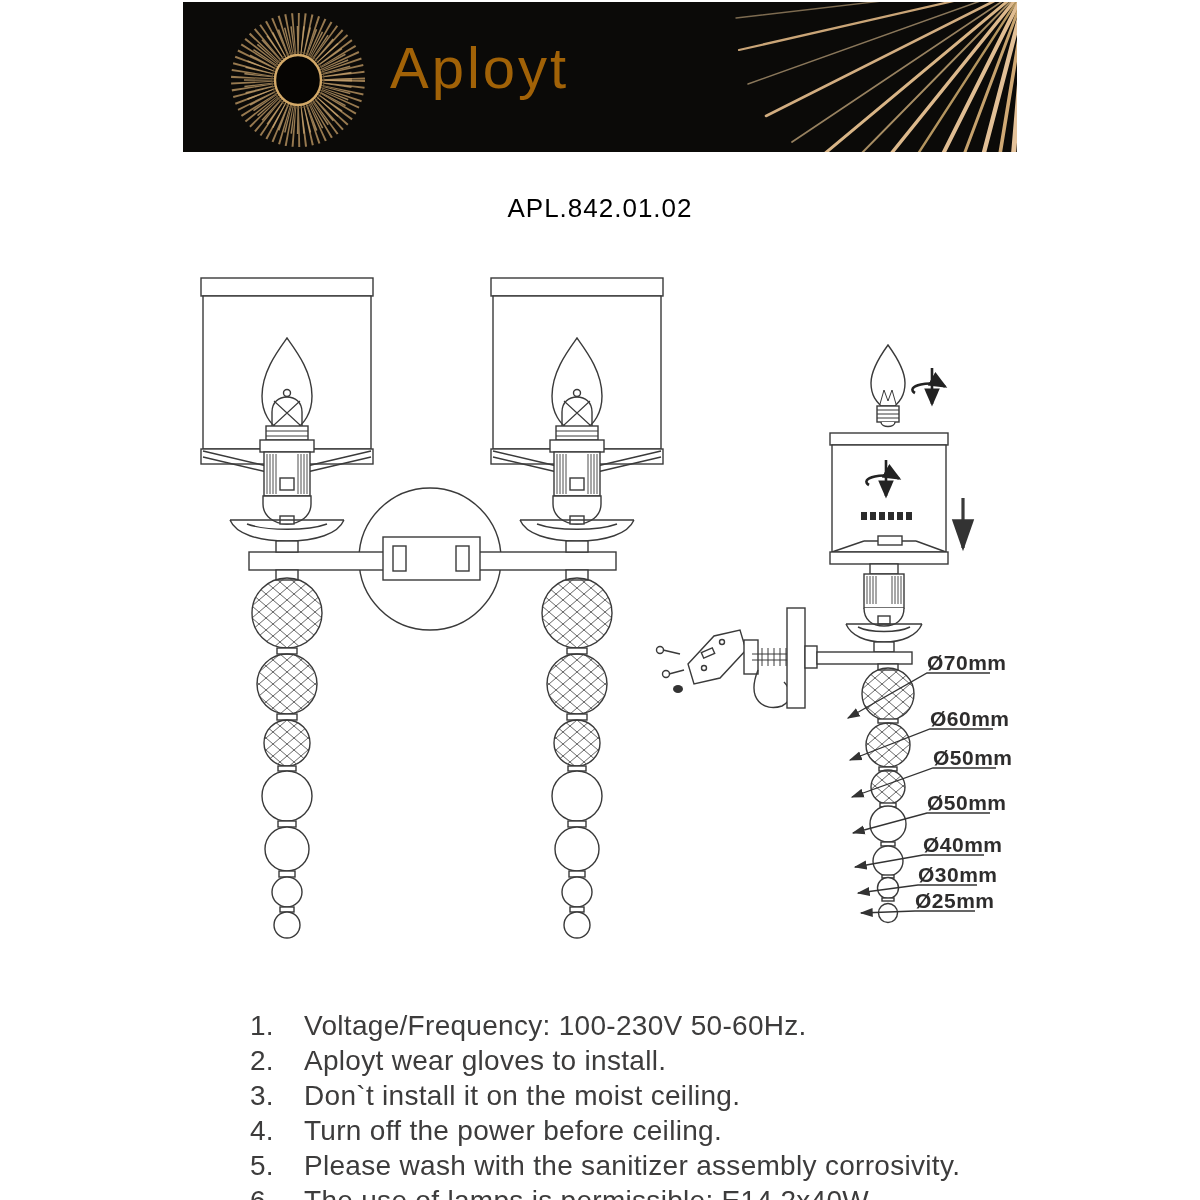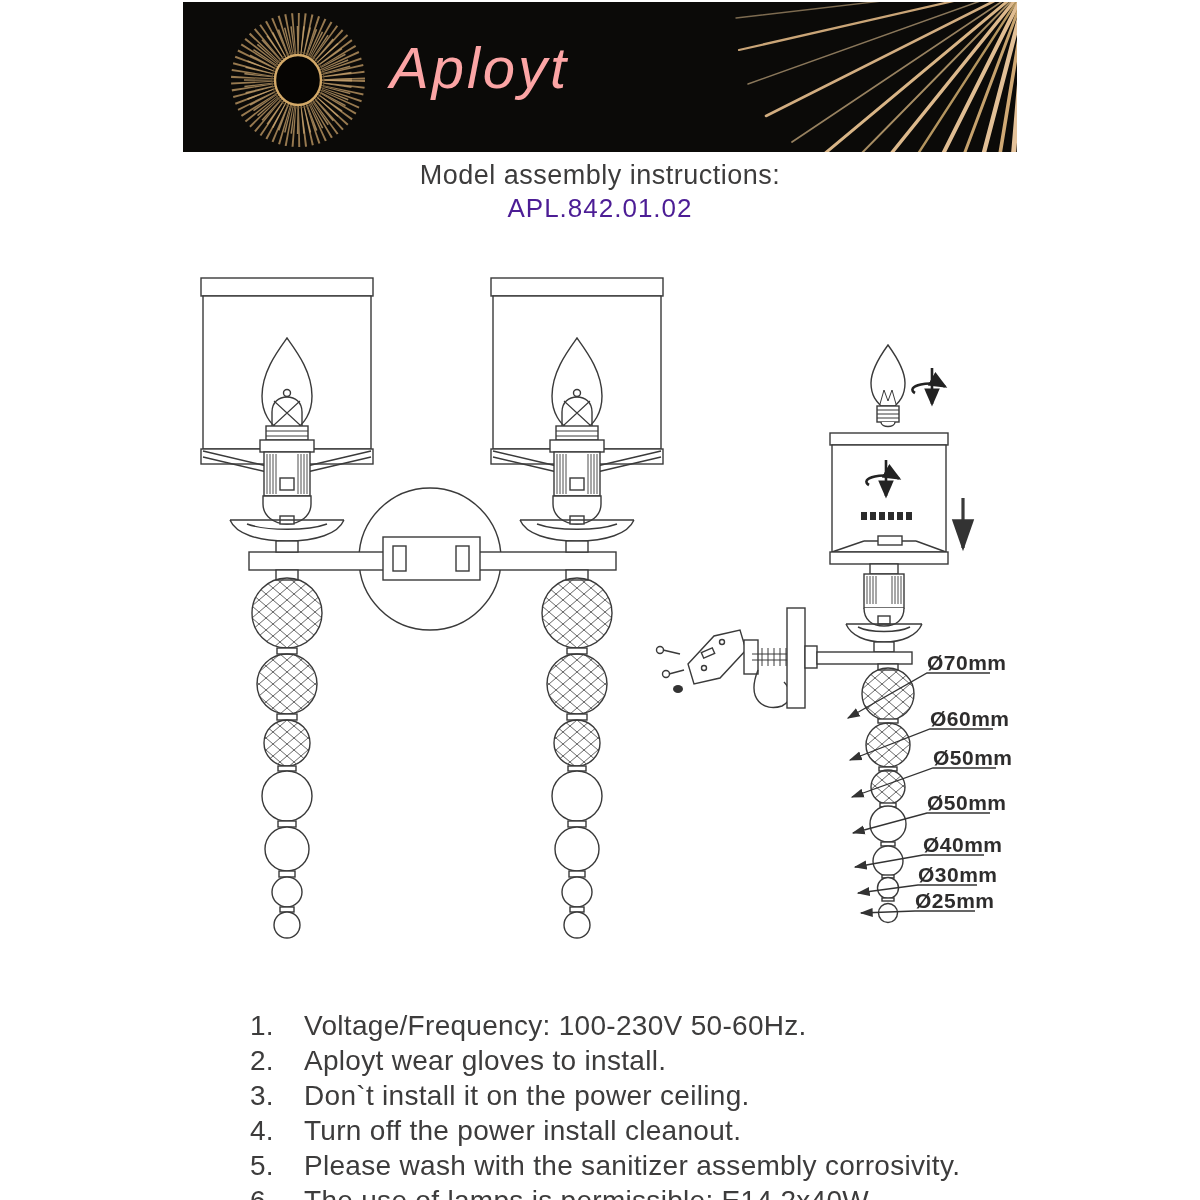--- a/index.html
+++ b/index.html
@@ -2,26 +2,26 @@
 <html><head>
 <meta charset="utf-8">
 <style>
   html,body{margin:0;padding:0;background:#fff;}
   .page{position:relative;width:1200px;height:1200px;background:#ffffff;overflow:hidden;
         font-family:"Liberation Sans",sans-serif;}
   
   .banner{position:absolute;left:183px;top:2px;width:834px;height:150px;background:#0b0a08;overflow:hidden;}
   .banner svg{position:absolute;left:0;top:0;}
   .brand{position:absolute;left:207px;top:32px;font-size:58px;font-weight:400;letter-spacing:3px;
-         color:#fca5a5;font-family:"Liberation Sans",sans-serif;font-style:italic;}
+         color:#a16207;font-family:"Liberation Sans",sans-serif;}
   
   .title1{position:absolute;left:0;top:160px;width:1200px;text-align:center;
           font-size:27px;color:#3d3c3c;letter-spacing:0.5px;}
   .title2{position:absolute;left:0;top:193px;width:1200px;text-align:center;
-          font-size:26px;color:#4c1d95;letter-spacing:1px;}
+          font-size:26px;color:#000000;letter-spacing:1px;}
   
   .drawing{position:absolute;left:0;top:0;width:1200px;height:1200px;}
   .dim-label{font-family:"Liberation Sans",sans-serif;font-size:21px;font-weight:bold;fill:#2e2d2d;letter-spacing:0.5px;}
   
   .instructions{position:absolute;left:210px;top:992px;width:860px;color:#3d3c3c;}
   .inst-row{display:flex;font-size:28px;line-height:35px;letter-spacing:0.3px;}
   .inst-num{width:54px;flex:0 0 54px;}
   .inst-txt{flex:1;}
 </style>
 </head>
@@ -53,21 +53,20 @@
         <line x1="845" y1="-18" x2="757" y2="158" stroke="#e0bd92" stroke-width="4"></line>
         <line x1="845" y1="-18" x2="779" y2="158" stroke="#c6a26d" stroke-width="3"></line>
         <line x1="845" y1="-18" x2="799" y2="158" stroke="#e2c097" stroke-width="4.4"></line>
         <line x1="845" y1="-18" x2="816" y2="158" stroke="#d0a975" stroke-width="3.6"></line>
         <line x1="845" y1="-18" x2="830" y2="158" stroke="#e4c29a" stroke-width="5"></line>
       </g>
     </svg>
     <span class="brand">Aployt</span>
   </header>
 
-  <div class="title1">Model assembly instructions:</div>
   <div class="title2">APL.842.01.02</div>
 
   <svg class="drawing" viewBox="0 0 1200 1200">
     <defs>
       <pattern id="fc" width="14" height="12" patternUnits="userSpaceOnUse">
         <path d="M0,0 L7,6 L0,12 M14,0 L7,6 L14,12" fill="none" stroke="#555" stroke-width="0.9"></path>
       </pattern>
       <marker id="arw" markerWidth="11" markerHeight="9" refX="9" refY="4.5" orient="auto">
         <path d="M10,4.5 L0,1 L0,8 Z" fill="#333"></path>
       </marker>
@@ -233,25 +232,25 @@
     <li class="inst-row">
       <span class="inst-num">1.</span>
       <span class="inst-txt">Voltage/Frequency: 100-230V 50-60Hz.</span>
     </li>
     <li class="inst-row">
       <span class="inst-num">2.</span>
       <span class="inst-txt">Aployt wear gloves to install.</span>
     </li>
     <li class="inst-row">
       <span class="inst-num">3.</span>
-      <span class="inst-txt">Don`t install it on the power ceiling.</span>
+      <span class="inst-txt">Don`t install it on the moist ceiling.</span>
     </li>
     <li class="inst-row">
       <span class="inst-num">4.</span>
-      <span class="inst-txt">Turn off the power install cleanout.</span>
+      <span class="inst-txt">Turn off the power before ceiling.</span>
     </li>
     <li class="inst-row">
       <span class="inst-num">5.</span>
       <span class="inst-txt">Please wash with the sanitizer assembly corrosivity.</span>
     </li>
     <li class="inst-row">
       <span class="inst-num">6.</span>
       <span class="inst-txt">The use of lamps is permissible: E14 2x40W.</span>
     </li>
   </ol>

